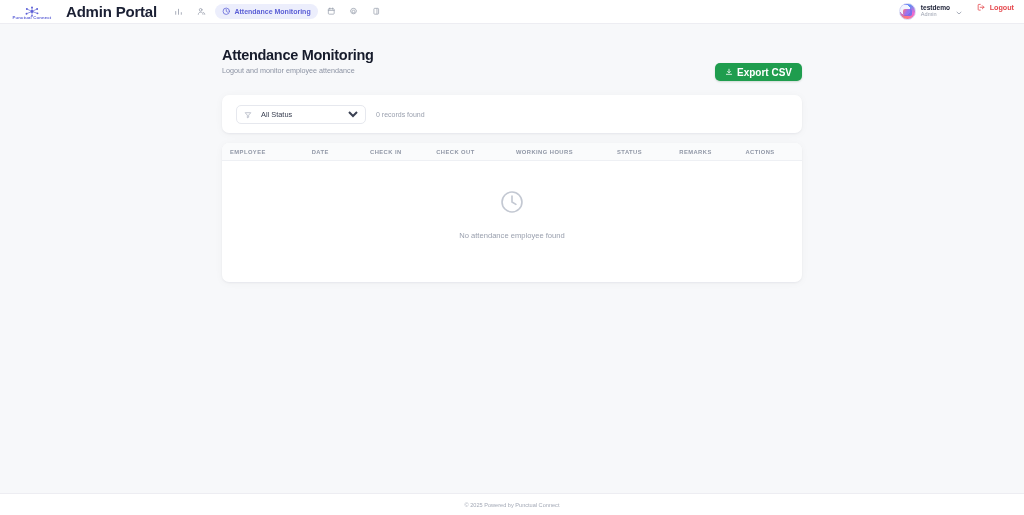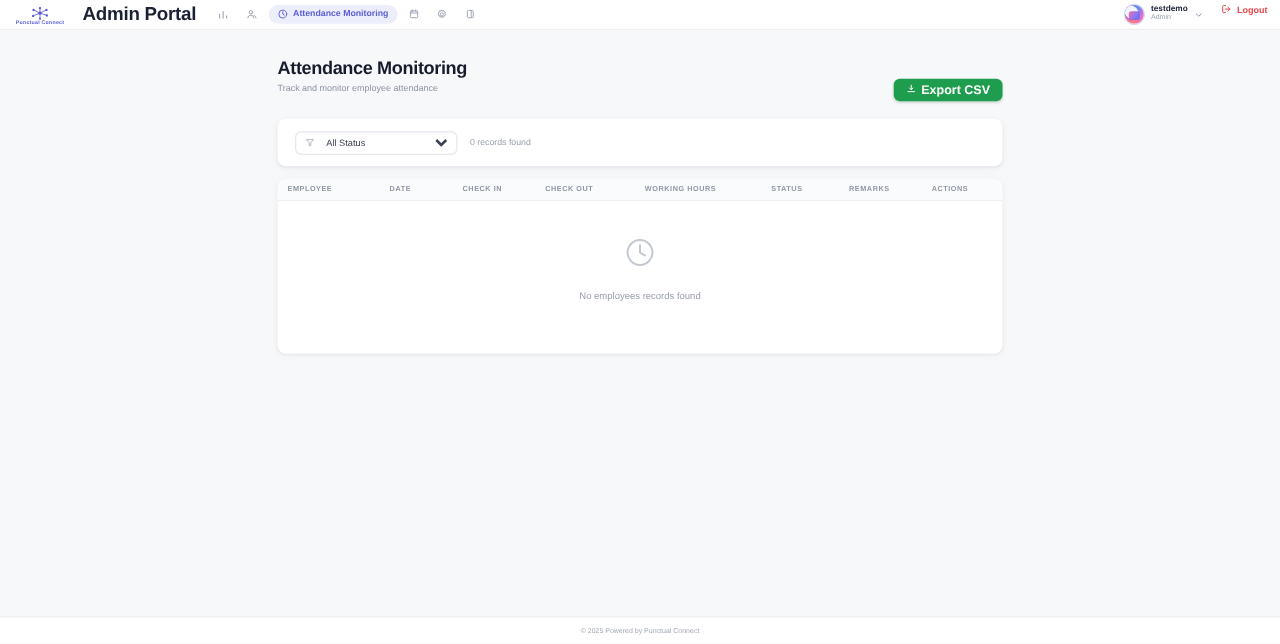--- a/index.html
+++ b/index.html
@@ -363,21 +363,21 @@
     </div>
   </div>
 </div>
 
 <div class="main">
   <div class="page-wrap">
 
     <div class="page-head">
       <div>
         <h1 class="page-title">Attendance Monitoring</h1>
-        <div class="page-sub">Track and monitor employee attendance</div>
+        <div class="page-sub">Logout and monitor employee attendance</div>
       </div>
       <button class="export-btn">
         <span>
           <svg width="8" height="8" viewBox="0 0 16 16" fill="none" stroke="#ffffff" stroke-width="1.6" stroke-linecap="round" stroke-linejoin="round">
             <path d="M8 2.4v7M5.2 6.8L8 9.6l2.8-2.8M2.8 12.6h10.4"></path>
           </svg>
         </span>
         <span>Export CSV</span>
       </button>
     </div>
@@ -410,21 +410,21 @@
         <div class="th c7">ACTIONS</div>
       </div>
 
       <div class="empty">
         <span>
           <svg width="26" height="26" viewBox="0 0 24 24" fill="none" stroke="#c3c8d2" stroke-width="1.5" stroke-linecap="round">
             <circle cx="12" cy="12" r="9.2"></circle>
             <path d="M12 6.6V12l3.6 2.2"></path>
           </svg>
         </span>
-        <div class="empty-text">No employees records found</div>
+        <div class="empty-text">No attendance employee found</div>
       </div>
     </div>
 
   </div>
 </div>
 
 <div class="footer">
   <div class="footer-text">© 2025 Powered by Punctual Connect</div>
 </div>
 

